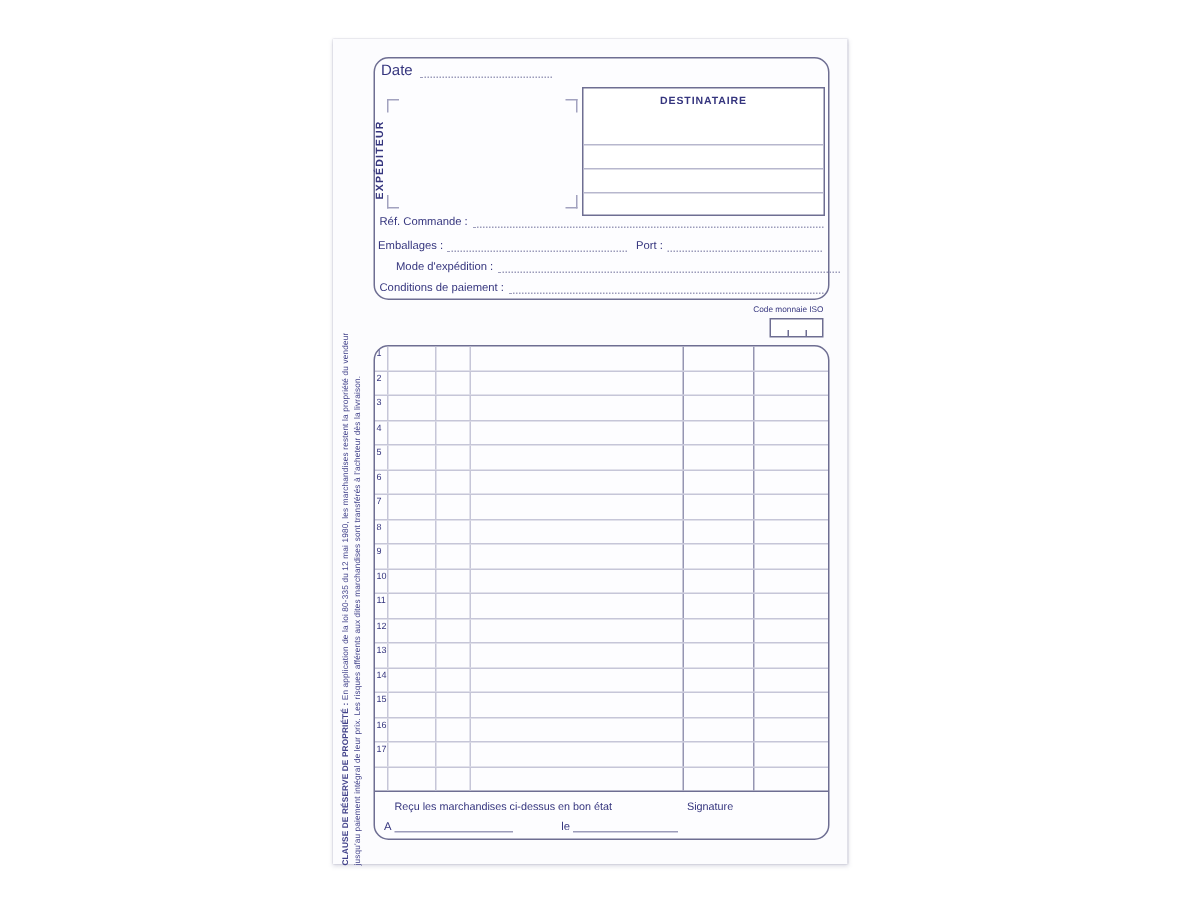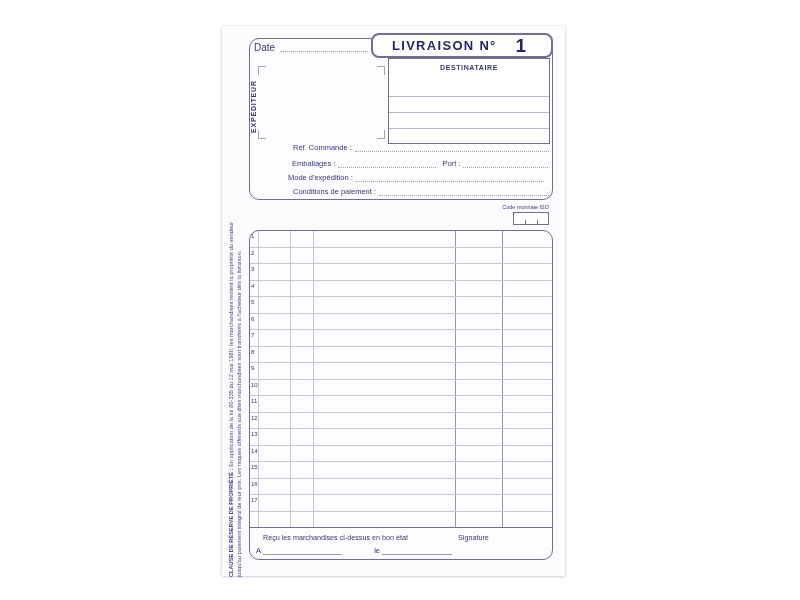--- a/index.html
+++ b/index.html
@@ -42,25 +42,25 @@
   #bracket-br{left:377px;top:130px;border-right:1px solid #a2a2bf;border-bottom:1px solid #a2a2bf;}
   #bracket-bl{left:258px;top:130px;border-left:1px solid #a2a2bf;border-bottom:1px solid #a2a2bf;}
 
   #destinataire-box{left:388px;top:58px;width:162px;height:86px;border:1.6px solid var(--frame);
     background:#fff;}
   #destinataire-label{position:absolute;left:0;right:0;top:5px;text-align:center;
     font-size:7px;letter-spacing:.6px;color:var(--label);font-weight:600;}
   .dest-line{position:absolute;left:0;right:0;border-top:1px solid #b7b7cd;height:0;}
 
   .field-row{display:flex;align-items:flex-end;width:296px;}
-  .field-row .lbl{font-size:7.5px;color:var(--label);white-space:nowrap;margin-left:40px;}
+  .field-row .lbl{font-size:7.5px;color:var(--label);white-space:nowrap;}
   .fill-line{flex:1;border-bottom:1px dotted var(--fill);height:8px;margin-left:3px;}
   #ref-row{left:253px;top:143px;}
   #emb-row{left:252px;top:159px;}
-  #mode-row{left:248px;top:173px;justify-content:flex-end;}
+  #mode-row{left:264px;top:173px;justify-content:flex-end;}
   #cond-row{left:253px;top:187px;}
   #emb-row .fill-a{flex:1.16;} #emb-row .fill-b{flex:1;}
   #emb-row .lbl.port{margin-left:6px;text-align:right;}
 
   #code-label{left:499px;top:204px;width:50px;text-align:right;font-size:5.5px;color:var(--label);}
   #code-box{left:513px;top:212px;width:36px;height:13px;border:1.1px solid var(--frame);background:#fff;}
   .code-tick{position:absolute;bottom:0;width:1px;height:4px;background:var(--frame);}
   #code-tick-1{left:11px;} #code-tick-2{left:23px;}
 
   
@@ -95,24 +95,20 @@
   <div id="paper" class="abs"></div>
 
   <div id="clause1" class="abs clause"><b>CLAUSE DE RÉSERVE DE PROPRIÉTÉ :</b><span> En application de la loi 80-335 du 12 mai 1980, les marchandises restent la propriété du vendeur</span></div>
   <div id="clause2" class="abs clause">jusqu'au paiement intégral de leur prix. Les risques afférents aux dites marchandises sont transférés à l'acheteur dès la livraison.</div>
 
   <div id="header-section" class="abs"></div>
 
   <div id="date-label" class="abs">Date</div>
   <div id="date-line" class="abs"></div>
 
-  <div id="title-box" class="abs">
-    <span id="title-text">LIVRAISON N°</span>
-    <span id="delivery-number">1</span>
-  </div>
 
   <div id="expediteur-label" class="abs">EXPÉDITEUR</div>
   <div id="bracket-tl" class="abs bracket"></div>
   <div id="bracket-tr" class="abs bracket"></div>
   <div id="bracket-br" class="abs bracket"></div>
   <div id="bracket-bl" class="abs bracket"></div>
 
   <div id="destinataire-box" class="abs">
     <div id="destinataire-label">DESTINATAIRE</div>
     <div class="dest-line" style="top:37px"></div>

